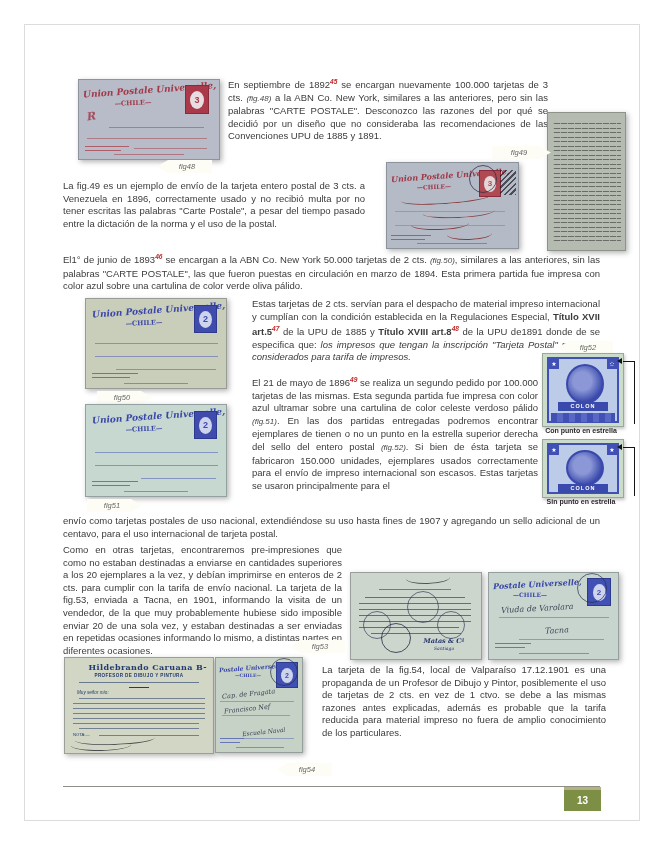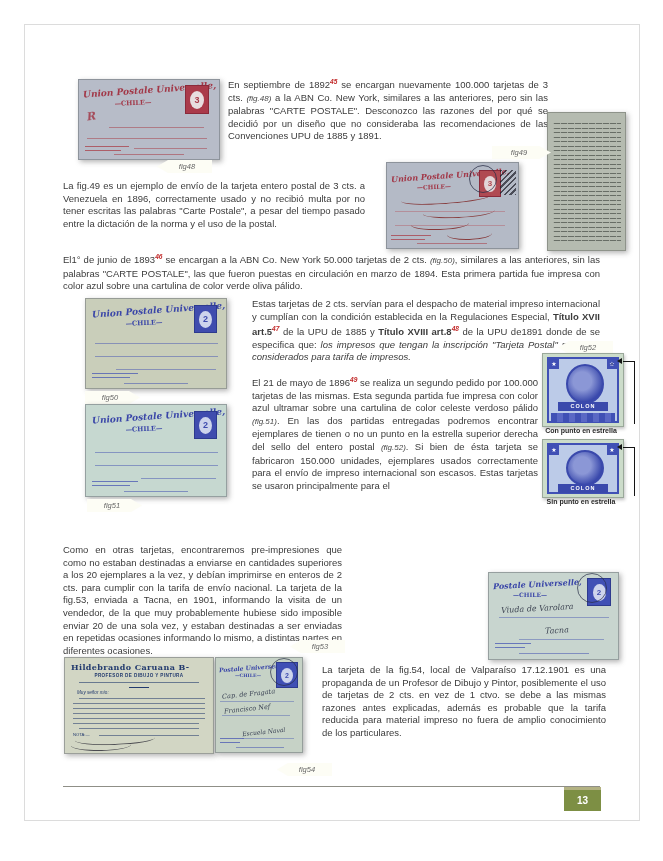--- a/index.html
+++ b/index.html
@@ -128,39 +128,40 @@
     <div class="stampbox" style="left:108px;top:6px;width:21px;height:26px;background:#3f4cae;border:1px solid #2d3a8e">
       <div class="oval" style="width:13px;height:17px;background:#cdd4ec;color:#3f4cae;font-size:9px">2</div>
     </div>
     <i class="ln" style="left:9px;top:44px;width:123px;background:rgba(80,95,180,.55)"></i>
     <i class="ln" style="left:9px;top:57px;width:123px;background:rgba(80,95,180,.55)"></i>
     <i class="ln" style="left:30px;top:70px;width:100px;background:rgba(80,95,180,.55)"></i>
     <i class="ln" style="left:6px;top:74px;width:46px;background:rgba(80,95,180,.8)"></i>
     <i class="ln" style="left:6px;top:78px;width:38px;background:rgba(80,95,180,.8)"></i>
     <i class="ln" style="left:38px;top:84px;width:64px;background:rgba(80,95,180,.6)"></i>
   </div>
-  <div class="figtag tag-r" style="left:85px;top:391px;width:42px">fig50</div>
+  <div class="figtag tag-r" style="left:97px;top:391px;width:42px">fig50</div>
 
   <div class="photo" style="left:85px;top:404px;width:140px;height:91px;background:#c6d8d0">
     <div class="upu" style="left:6px;top:7px;width:104px;font-size:9px;color:#3a46a8;transform:rotate(-4deg)">Union Postale Universelle,</div>
     <div class="chl" style="left:16px;top:20px;width:84px;font-size:6.5px;color:#3a46a8;transform:rotate(-2deg)">—CHILE—</div>
     <div class="stampbox" style="left:108px;top:6px;width:21px;height:26px;background:#3f4cae;border:1px solid #2d3a8e">
       <div class="oval" style="width:13px;height:17px;background:#cdd4ec;color:#3f4cae;font-size:9px">2</div>
     </div>
     <i class="ln" style="left:9px;top:47px;width:123px;background:rgba(80,95,180,.55)"></i>
     <i class="ln" style="left:9px;top:60px;width:123px;background:rgba(80,95,180,.55)"></i>
     <i class="ln" style="left:55px;top:73px;width:75px;background:rgba(80,95,180,.55)"></i>
     <i class="ln" style="left:6px;top:76px;width:46px;background:rgba(80,95,180,.8)"></i>
     <i class="ln" style="left:6px;top:80px;width:38px;background:rgba(80,95,180,.8)"></i>
     <i class="ln" style="left:38px;top:86px;width:64px;background:rgba(80,95,180,.6)"></i>
   </div>
   <div class="figtag tag-r" style="left:87px;top:499px;width:42px">fig51</div>
 
   <div class="para" style="left:252px;top:298px;width:348px;height:76px"><span>Estas tarjetas de 2 cts. servían para el despacho de material impreso internacional y cumplían con la condición establecida en la Regulaciones Especial, </span><span class="run-bold">Título XVII art.5</span><span class="run-sup">47</span><span> de la UPU de 1885 y </span><span class="run-bold">Título XVIII art.8</span><span class="run-sup">48</span><span> de la UPU de1891 donde de se especifica que: </span><span class="run-italic">los impresos que tengan la inscripción "Tarjeta Postal" no serán considerados para tarifa de impresos.</span></div>
   <div class="para" style="left:252px;top:374px;width:286px;height:140px"><span>El 21 de mayo de 1896</span><span class="run-sup">49</span><span> se realiza un segundo pedido por 100.000 tarjetas de las mismas. Esta segunda partida fue impresa con color azul ultramar sobre una cartulina de color celeste verdoso pálido </span><span class="run-figref">(fig.51)</span><span>. En las dos partidas entregadas podremos encontrar ejemplares de tienen o no un punto en la estrella superior derecha del sello del entero postal </span><span class="run-figref">(fig.52)</span><span>. Si bien de ésta tarjeta se fabricaron 150.000 unidades, ejemplares usados correctamente para el envío de impreso internacional son escasos. Estas tarjetas se usaron principalmente para el</span></div>
+  <div class="para" style="left:63px;top:515px;width:537px;height:27px"><span>envío como tarjetas postales de uso nacional, extendiéndose su uso hasta fines de 1907 y agregando un sello adicional de un centavo, para el uso internacional de tarjeta postal.</span></div>
 
   <div class="figtag tag-l" style="left:558px;top:341px;width:42px">fig52</div>
   <div class="cs" style="left:542px;top:353px;width:80px;height:72px">
     <div class="frame"></div>
     <div class="corner" style="left:6px;top:5px">★</div>
     <div class="corner" style="right:6px;top:5px">★<span class="dot" style="left:4px;top:4px"></span></div>
     <div class="head" style="left:23px;top:10px;width:34px;height:36px"></div>
     <div class="band" style="left:15px;top:48px;width:50px;height:9px;line-height:9px">COLON</div>
     <div style="position:absolute;left:8px;top:59px;width:64px;height:9px;background:repeating-linear-gradient(90deg,#4050b5 0 6px,#5a68c5 6px 12px)"></div>
   </div>
@@ -176,39 +177,56 @@
   </div>
   <div class="bracket" style="left:623px;top:447px;width:11px;height:48px"></div>
   <div class="arrowhead" style="left:617px;top:444px"></div>
   <div class="stamplabel" style="left:531px;top:498px;width:100px">Sin punto en estrella</div>
 
   <div class="para" style="left:63px;top:544px;width:537px;height:113px">
     <span class="spacer" style="width:258px;height:86px;margin-top:26px"></span>
   <span>Como en otras tarjetas, encontraremos pre-impresiones que como no estaban destinadas a enviarse en cantidades superiores a los 20 ejemplares a la vez, y debían imprimirse en enteros de 2 cts. para cumplir con la tarifa de envío nacional. La tarjeta de la fig.53, enviada a Tacna, en 1901, informando la visita de un vendedor, de la que muy probablemente hubiese sido imposible enviar 20 de una sola vez, y estaban destinadas a ser enviadas en repetidas ocasiones informando lo mismo, a distintas partes en diferentes ocasiones.</span></div>
   <div class="figtag tag-l" style="left:290px;top:640px;width:42px">fig53</div>
 
+  <div class="photo" style="left:350px;top:572px;width:130px;height:86px;background:#ccd6cc">
+    <span class="stroke" style="left:55px;top:4px;width:44px;border-bottom-color:rgba(50,50,60,.8);transform:rotate(-2deg)"></span>
+    <i class="ln" style="left:28px;top:16px;width:72px;background:rgba(40,60,110,.6)"></i>
+    <i class="ln" style="left:14px;top:24px;width:100px;background:rgba(45,62,120,.7)"></i>
+    <i class="ln" style="left:8px;top:30px;width:112px;background:rgba(45,62,120,.7)"></i>
+    <i class="ln" style="left:8px;top:36px;width:112px;background:rgba(45,62,120,.7)"></i>
+    <i class="ln" style="left:8px;top:42px;width:112px;background:rgba(45,62,120,.7)"></i>
+    <i class="ln" style="left:8px;top:48px;width:112px;background:rgba(45,62,120,.7)"></i>
+    <i class="ln" style="left:8px;top:54px;width:100px;background:rgba(45,62,120,.7)"></i>
+    <i class="ln" style="left:20px;top:60px;width:90px;background:rgba(45,62,120,.7)"></i>
+    <div class="pm" style="left:56px;top:18px;width:30px;height:30px"></div>
+    <div class="pm" style="left:12px;top:38px;width:26px;height:26px"></div>
+    <div class="pm" style="left:86px;top:38px;width:26px;height:26px"></div>
+    <div class="pm" style="left:30px;top:50px;width:28px;height:28px;border-color:rgba(25,30,60,.75)"></div>
+    <div style="position:absolute;left:62px;top:64px;width:62px;text-align:center;font:bold italic 6.5px 'DejaVu Serif',serif;color:#26346e">Matas &amp; Cª</div>
+    <div style="position:absolute;left:70px;top:73px;width:46px;text-align:center;font:italic 4.5px 'DejaVu Serif',serif;color:#26346e">Santiago</div>
+  </div>
 
   <div class="photo" style="left:488px;top:572px;width:129px;height:86px;background:#c8d5cf">
     <div class="upu" style="left:4px;top:6px;width:88px;font-size:8px;color:#3a46a8;transform:rotate(-3deg)">Postale Universelle,</div>
     <div class="chl" style="left:8px;top:18px;width:66px;font-size:6px;color:#3a46a8">—CHILE—</div>
     <div class="stampbox" style="left:98px;top:5px;width:22px;height:26px;background:#4050b5;border:1px solid #2d3a8e">
       <div class="oval" style="width:13px;height:17px;background:#cdd4ec;color:#3f4cae;font-size:8px">2</div>
     </div>
     <div class="pm" style="left:88px;top:0;width:28px;height:28px;border-color:rgba(40,45,70,.7)"></div>
     <div style="position:absolute;left:12px;top:31px;font:italic 8px 'DejaVu Serif',serif;color:#3f4654;transform:rotate(-3deg);white-space:nowrap">Viuda de Varolara</div>
     <i class="ln" style="left:10px;top:44px;width:110px;background:rgba(80,95,180,.5)"></i>
     <div style="position:absolute;left:56px;top:53px;font:italic 8px 'DejaVu Serif',serif;color:#3f4654;transform:rotate(-3deg)">Tacna</div>
     <i class="ln" style="left:30px;top:66px;width:85px;background:rgba(80,95,180,.5)"></i>
     <i class="ln" style="left:6px;top:70px;width:36px;background:rgba(80,95,180,.8)"></i>
     <i class="ln" style="left:6px;top:74px;width:30px;background:rgba(80,95,180,.8)"></i>
     <i class="ln" style="left:30px;top:80px;width:70px;background:rgba(80,95,180,.6)"></i>
   </div>
 
   <div class="photo" style="left:64px;top:657px;width:148px;height:95px;background:#d2d6c4">
-    <div style="position:absolute;left:6px;top:4px;width:136px;text-align:left;font:bold 8px 'DejaVu Serif',serif;letter-spacing:.4px;color:#223a6e">Hildebrando Caruana B-</div>
+    <div style="position:absolute;left:6px;top:4px;width:136px;text-align:right;font:bold 8px 'DejaVu Serif',serif;letter-spacing:.4px;color:#223a6e">Hildebrando Caruana B-</div>
     <div style="position:absolute;left:20px;top:15px;width:108px;text-align:center;font:bold 4.6px 'Liberation Sans',sans-serif;letter-spacing:.4px;color:#223a6e">PROFESOR DE DIBUJO Y PINTURA</div>
     <i class="ln" style="left:14px;top:24px;width:120px;background:rgba(34,58,110,.6)"></i>
     <i class="ln" style="left:64px;top:29px;width:20px;background:#223a6e"></i>
     <div style="position:absolute;left:12px;top:32px;font:italic 4.6px 'Liberation Sans',sans-serif;color:#223a6e">Muy señor mío:</div>
     <i class="ln" style="left:14px;top:40px;width:126px;background:rgba(34,58,110,.55)"></i>
     <i class="ln" style="left:8px;top:45px;width:132px;background:rgba(34,58,110,.55)"></i>
     <i class="ln" style="left:8px;top:50px;width:132px;background:rgba(34,58,110,.55)"></i>
     <i class="ln" style="left:8px;top:55px;width:132px;background:rgba(34,58,110,.55)"></i>
     <i class="ln" style="left:8px;top:60px;width:132px;background:rgba(34,58,110,.55)"></i>
     <i class="ln" style="left:8px;top:65px;width:126px;background:rgba(34,58,110,.55)"></i>

